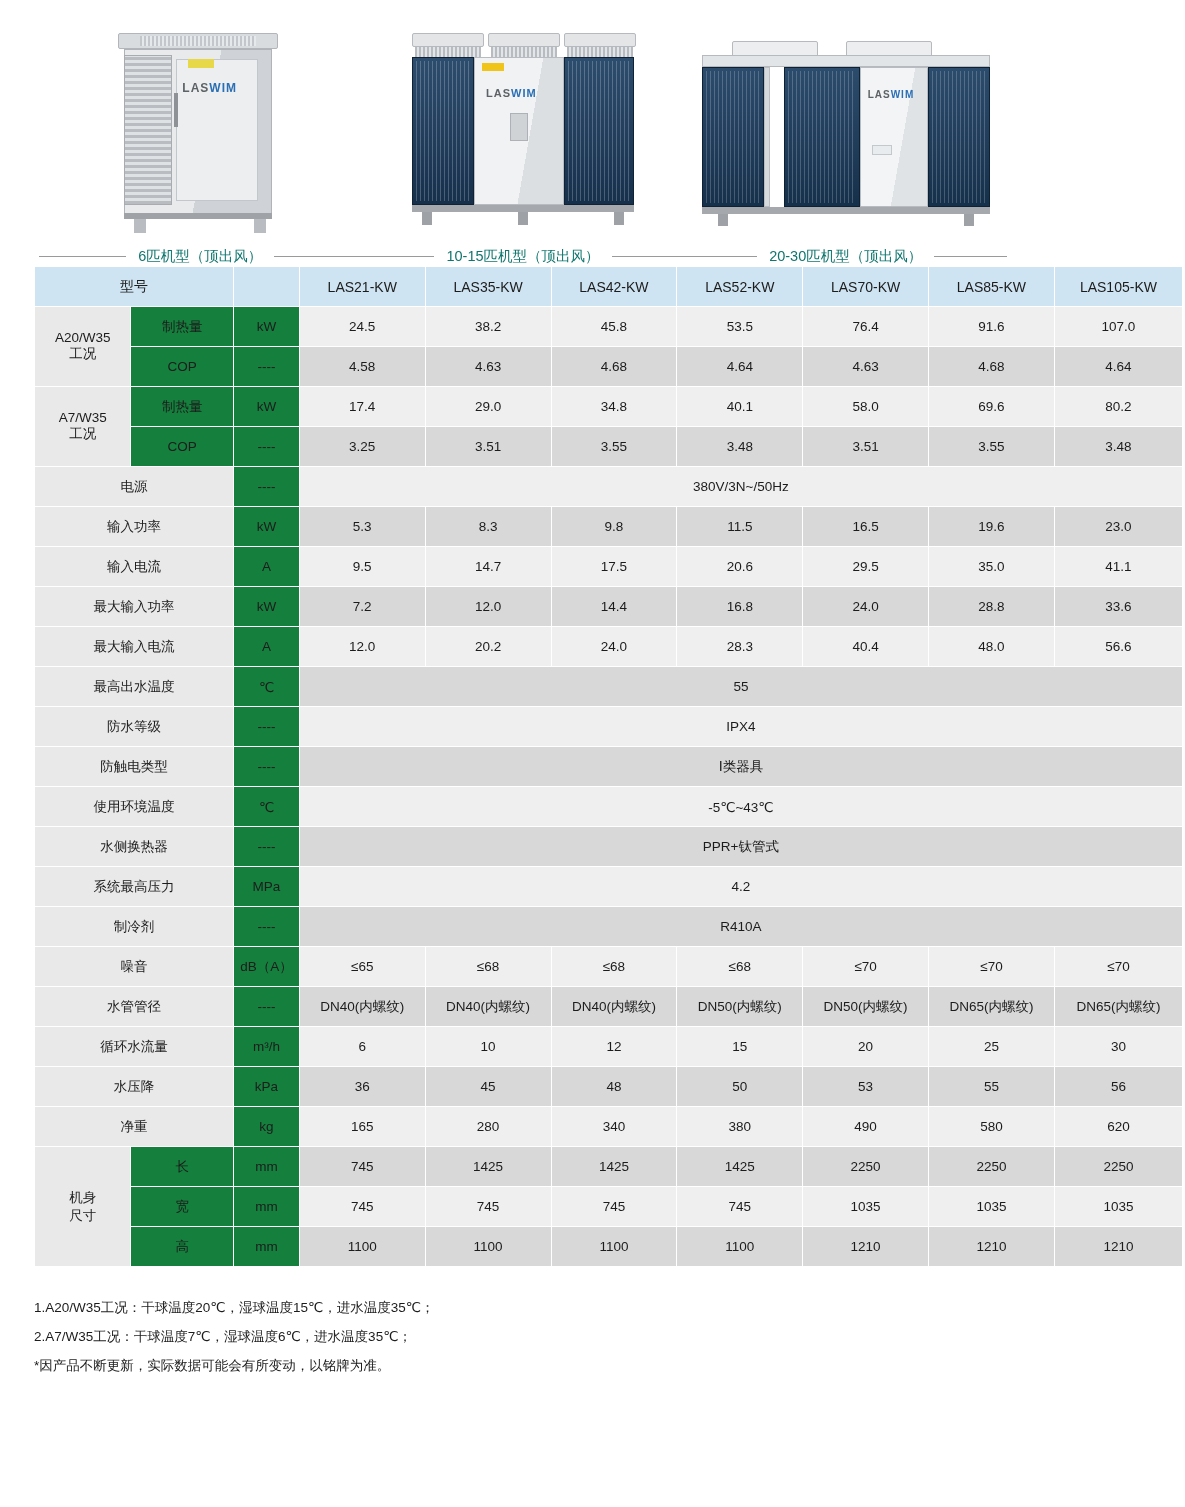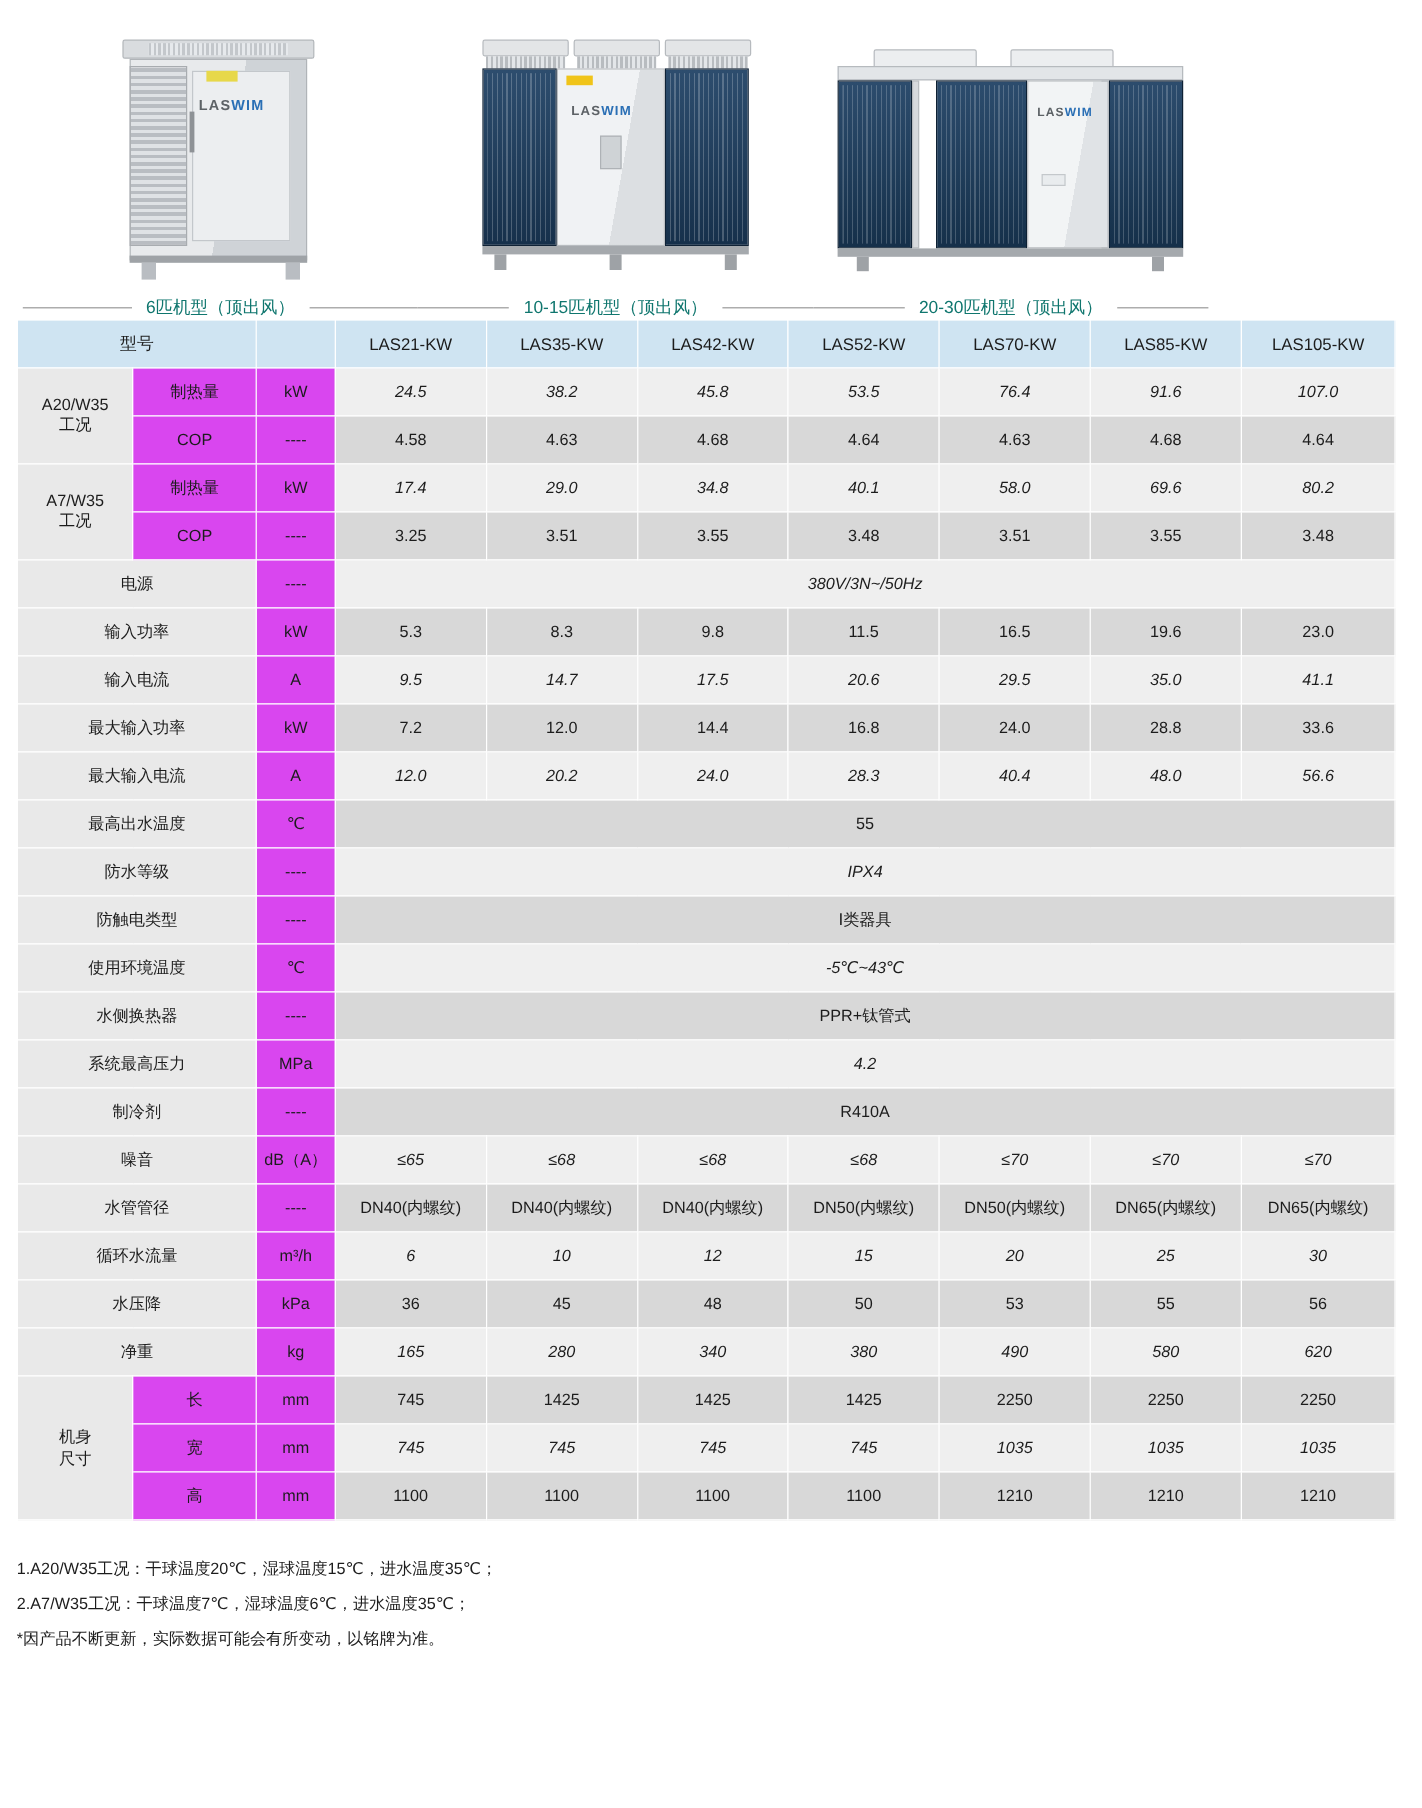--- a/index.html
+++ b/index.html
@@ -10,21 +10,21 @@
     font-family: "Liberation Sans", "DejaVu Sans", sans-serif;
   }
   body {
     width: 1185px;
     min-height: 1507px;
     position: relative;
   }
 
   .page {
     width: 1030px;
-    padding: 0 18px 20px 14px;
+    padding: 0 18px 20px 34px;
   }
 
   
   .products {
     display: flex;
     justify-content: space-between;
     padding: 8px 5px 0 5px;
   }
   .product {
     width: 330px;
@@ -135,22 +135,22 @@
   table.spec td, table.spec th {
     border: 1px solid #ffffff;
     text-align: center;
     vertical-align: middle;
     height: 40px;
     font-weight: normal;
     padding: 2px 3px;
   }
   .hdr-row th { background: #cfe4f2; font-size: 14px; height: 36px; }
   .lbl { background: #e9e9e9; }
-  .lbl2 { background: #d946ef; }
-  .val-a { background: #efefef; font-style: italic; }
+  .lbl2 { background: #15803d; }
+  .val-a { background: #efefef; }
   .val-b { background: #d8d8d8; }
 
   
   .notes {
     margin-top: 26px;
     font-size: 13.5px;
     color: #1c1c1c;
     line-height: 2.15;
   }
 </style>

